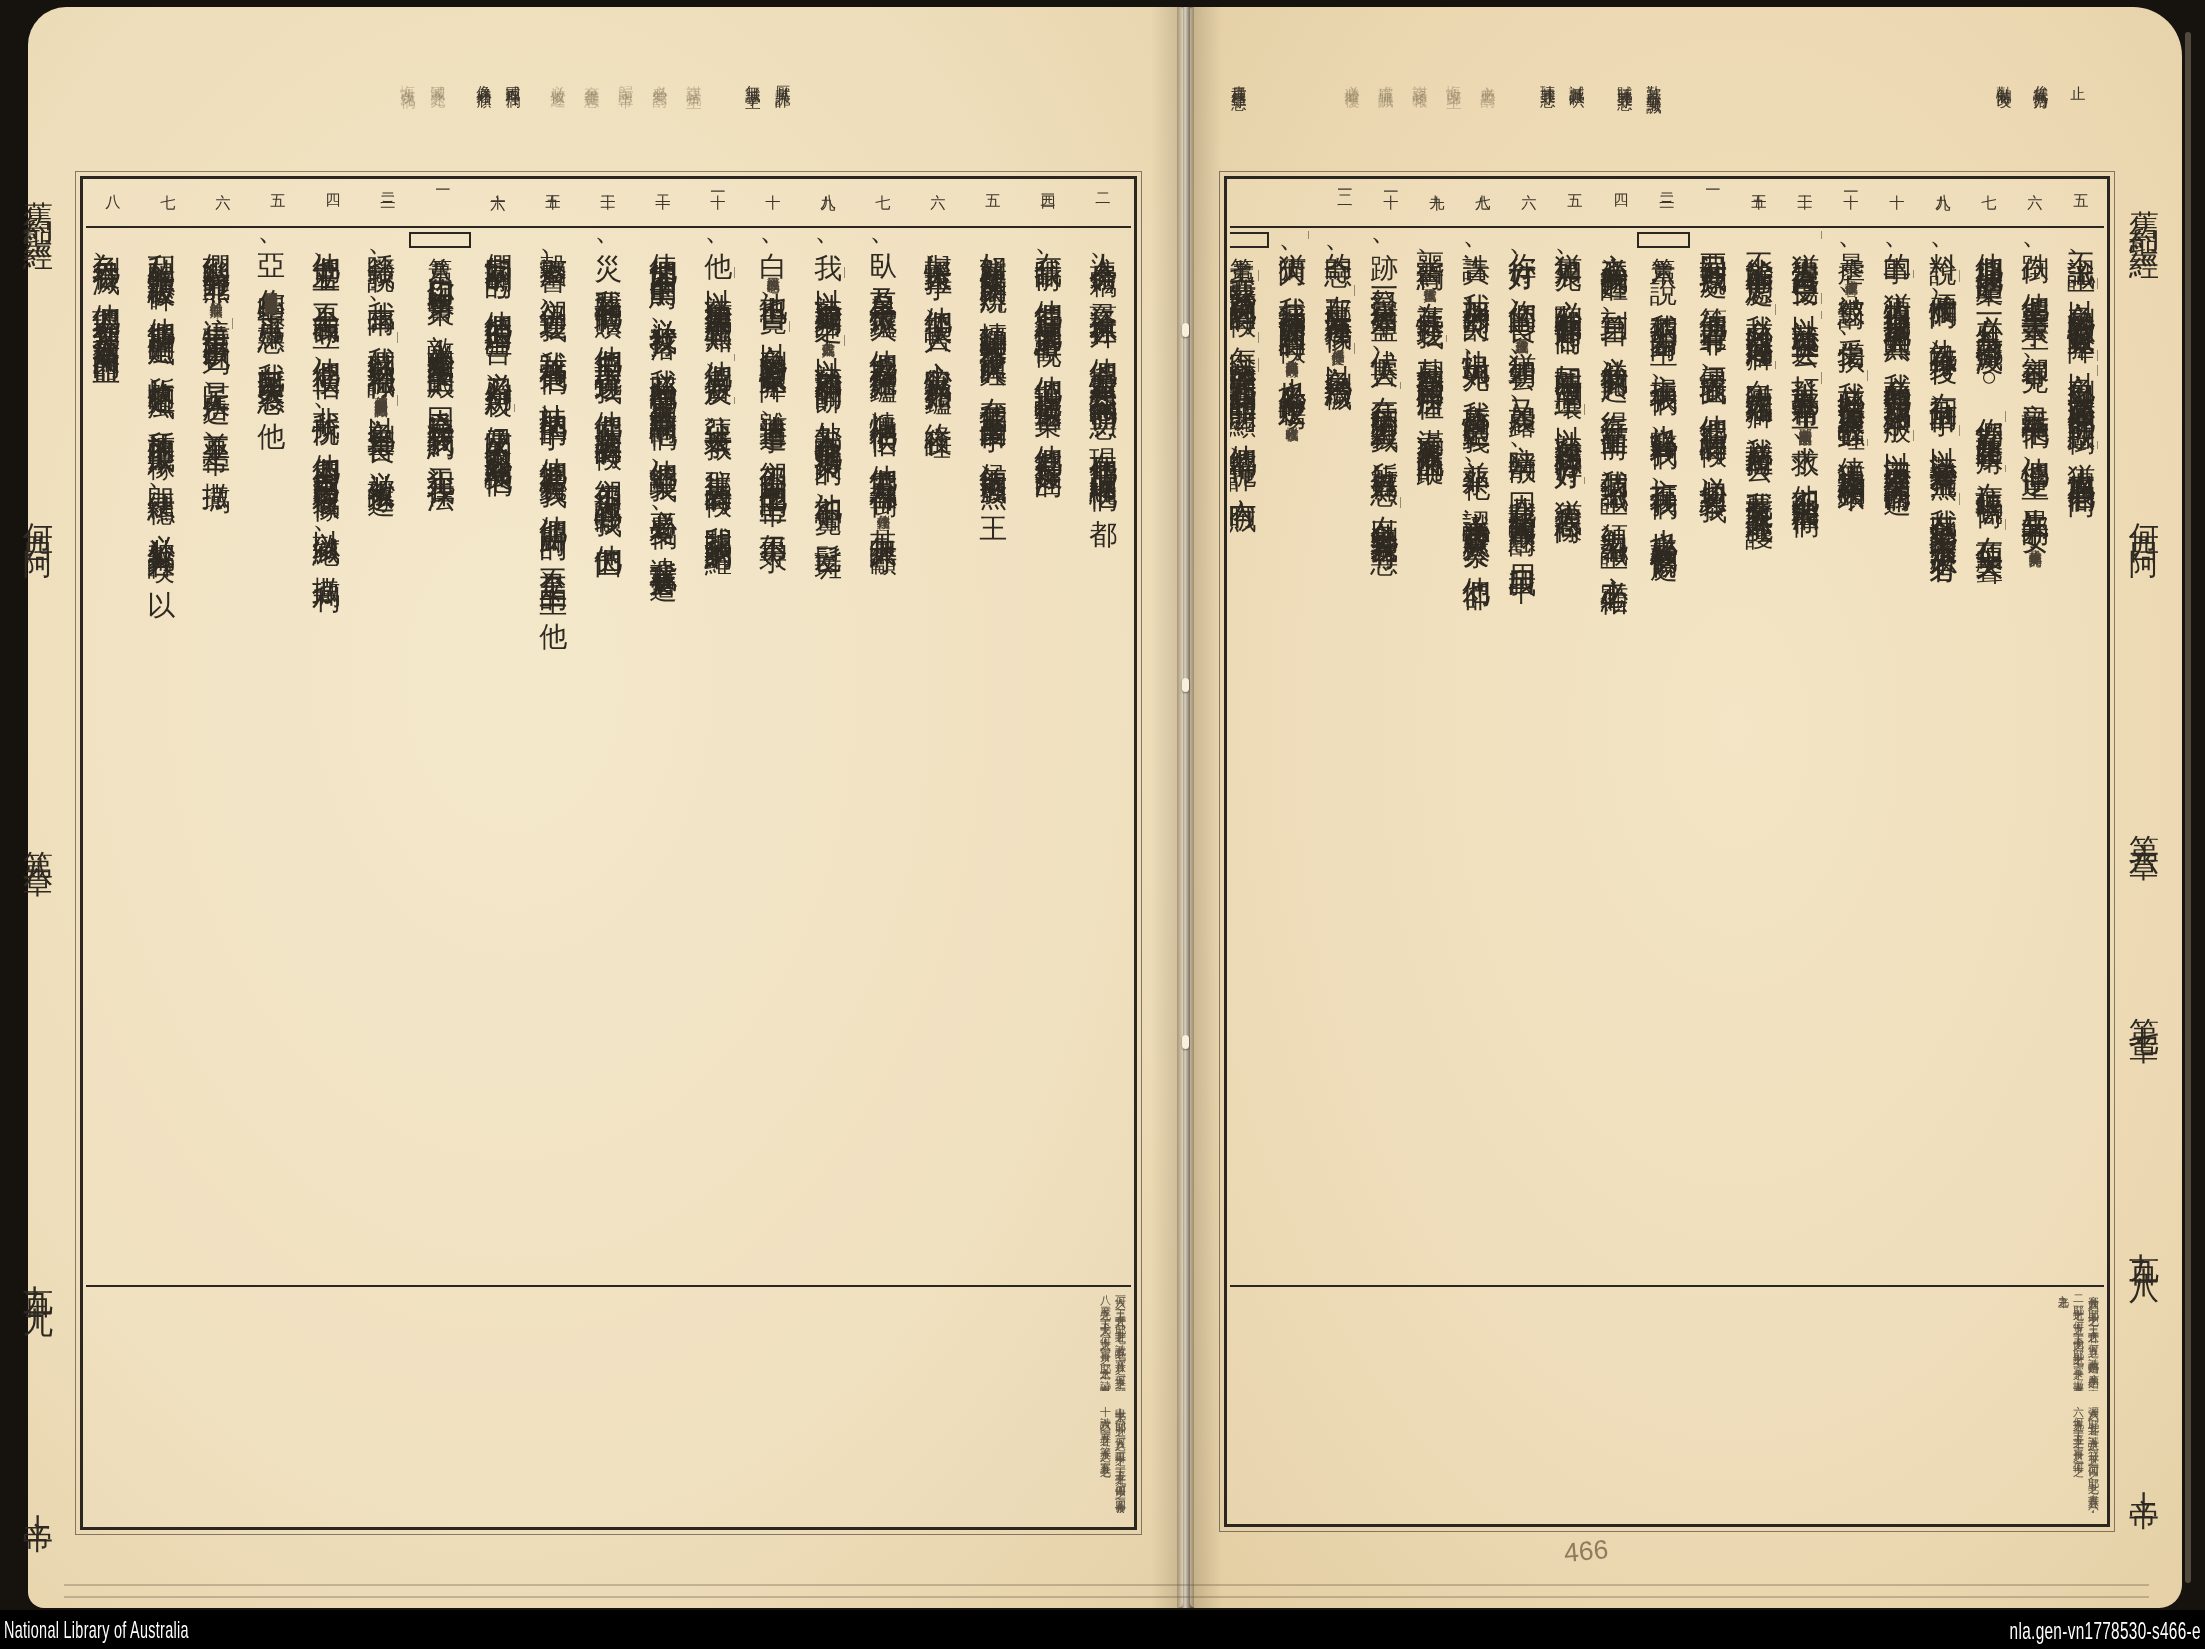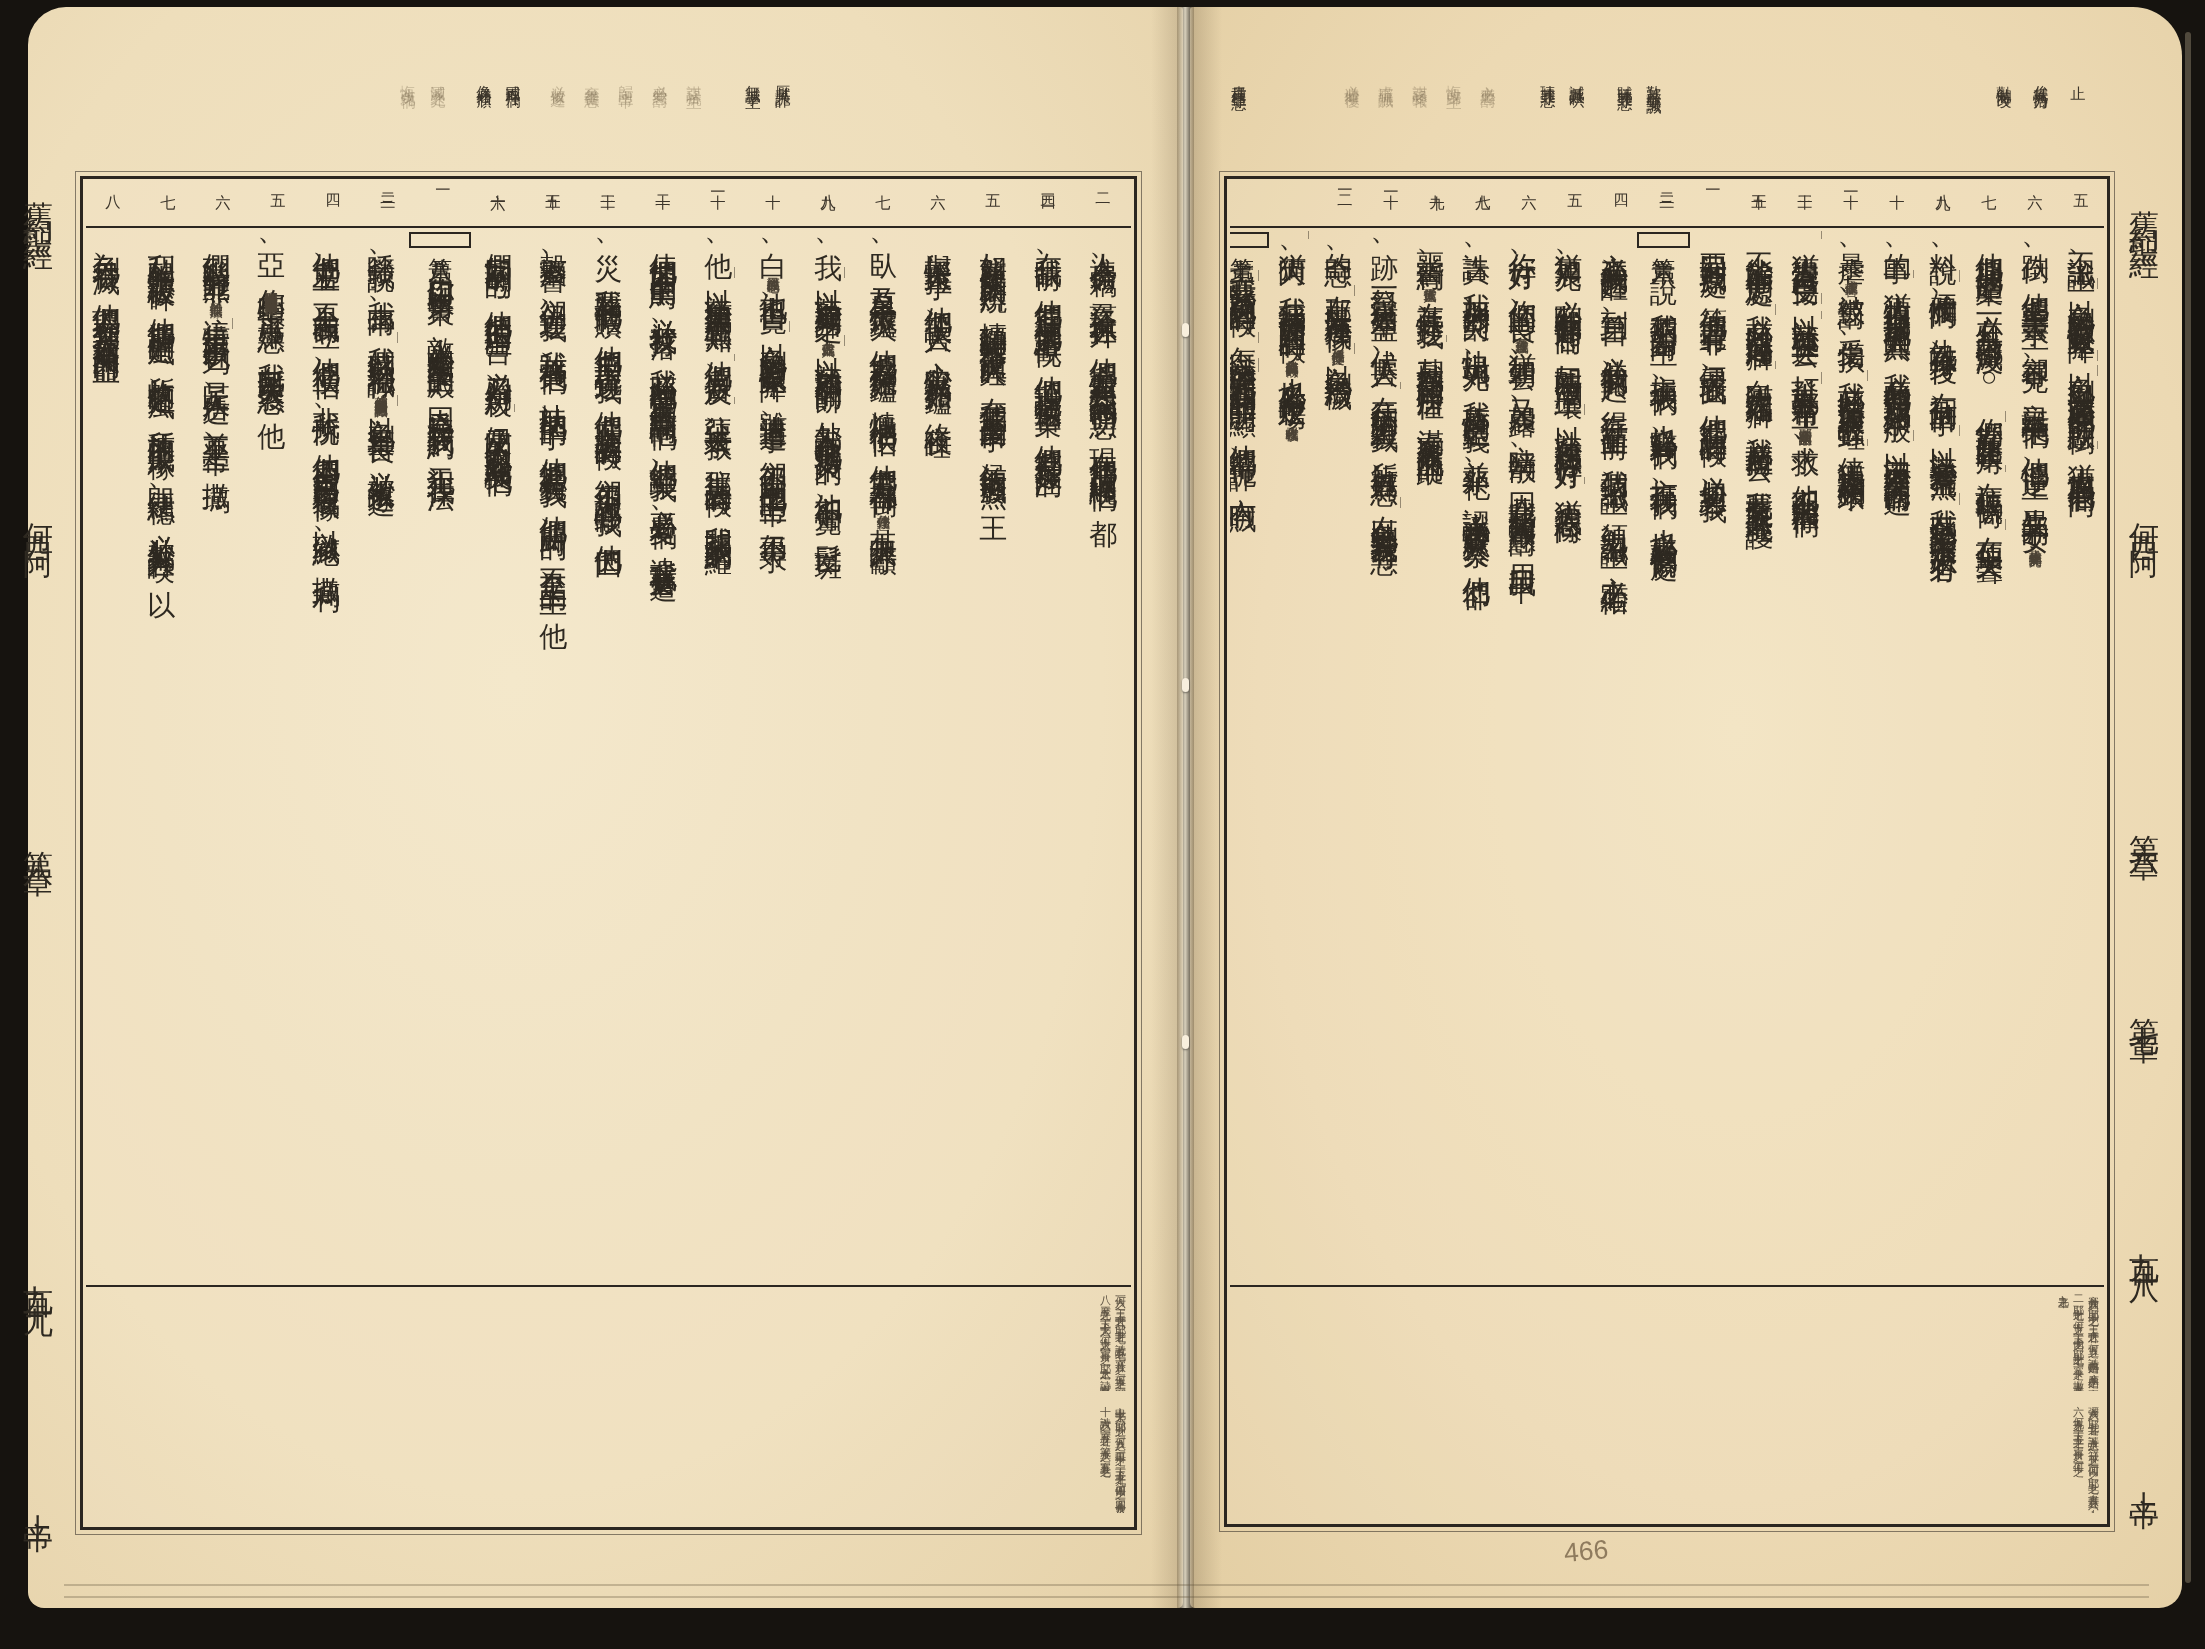--- a/index.html
+++ b/index.html
@@ -218,15 +218,19 @@
   <div class="mtitle m-right mt-mid" style="top:1467px">上帝</div>
 
   <div class="mtitle m-left mt-big" style="top:177px">舊約聖經</div>
   <div class="mtitle m-left mt-big" style="top:499px">何西阿</div>
   <div class="mtitle m-left mt-mid" style="top:827px">第八章</div>
   <div class="mtitle m-left mt-mid" style="top:1261px">九百十九</div>
   <div class="mtitle m-left mt-mid" style="top:1490px">上帝</div>
 
   <div class="pencil">466</div>
 
+  <div class="footer">
+    <span class="fl">National Library of Australia</span>
+    <span class="fr">nla.gen-vn1778530-s466-e</span>
+  </div>
 
 </div>
 
 
 </body></html>

